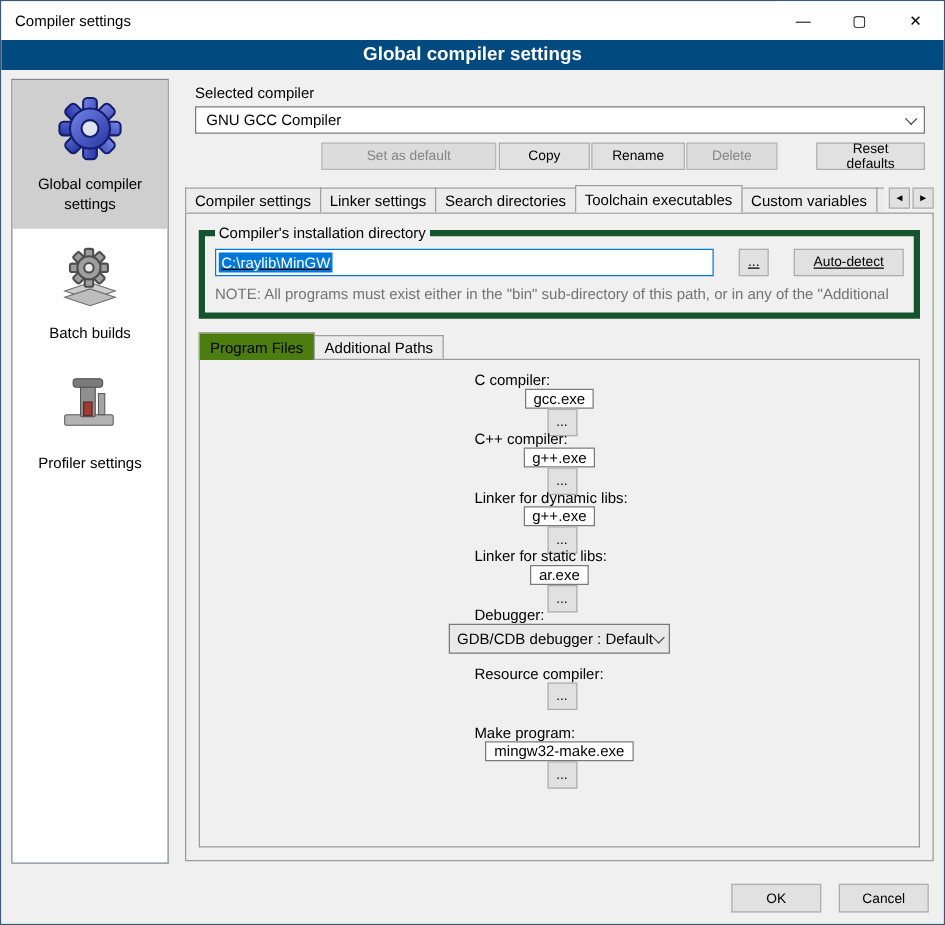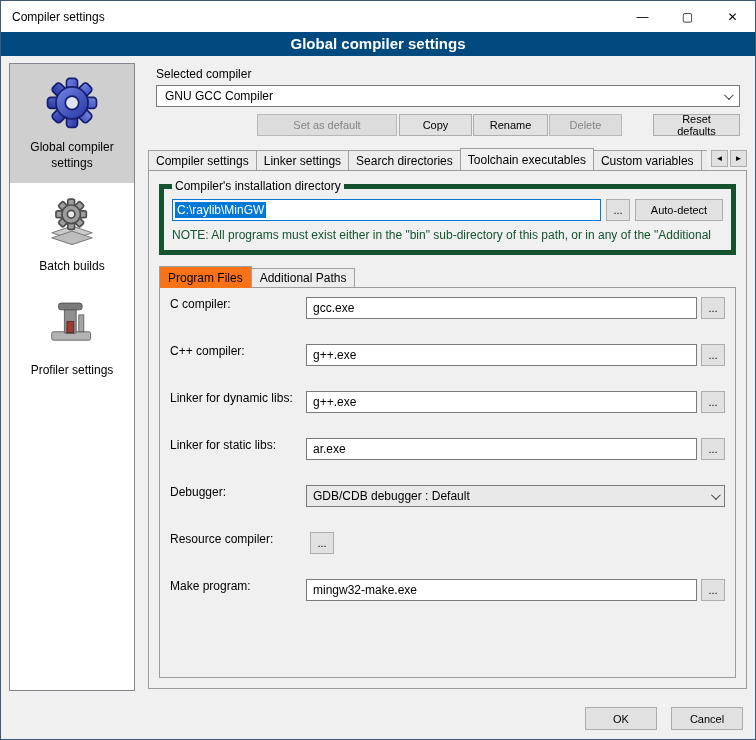--- a/index.html
+++ b/index.html
@@ -56,36 +56,36 @@
   .tab.active { height:23px; background:#f0f0f0; margin-bottom:-1px; position:relative; z-index:2; }
   .tab-arrows { display:flex; gap:2px; margin:0 0 3px 4px; }
   .tab-arrow { width:17px; height:17px; padding:0; font-size:8px; }
 
   
   .panel { flex:1; border:1px solid #9b9b9b; background:#f0f0f0; padding:6px 10px 10px;
            display:flex; flex-direction:column; position:relative; z-index:1; }
 
   fieldset { border:5px solid #14532d; padding:4px 8px 8px; margin-top:2px; }
   legend { padding:0 3px; }
-  .dir-row { display:flex; align-items:center; gap:5px; margin-top:2px; }
+  .dir-row { display:flex; align-items:center; gap:20px; margin-top:2px;text-decoration:underline; }
   .dir-input { flex:1; height:22px; background:#fff; border:1px solid #0078d7; display:flex; align-items:center; padding:0 2px; cursor:text; }
   .dir-input .sel { background:#0078d7; color:#fff; padding:1px 2px; }
   .b-browse { width:24px; flex:0 0 auto; }
   .b-autodetect { width:88px; flex:0 0 auto; }
-  .note { color:#14532d; margin-top:7px; white-space:nowrap; overflow:hidden; }
+  .note { color:#737373; margin-top:7px; white-space:nowrap; overflow:hidden; }
 
   
   .subtabstrip { display:flex; align-items:flex-end; height:22px; margin-top:10px; }
   .subtab { height:19px; padding:0 8px; display:flex; align-items:center; background:#ececec;
             border:1px solid #a0a0a0; border-bottom:none; white-space:nowrap; }
   .subtab + .subtab { margin-left:-1px; }
-  .subtab.active { height:22px; background:#f97316; margin-bottom:-1px; position:relative; z-index:2; }
+  .subtab.active { height:22px; background:#4d7c0f; margin-bottom:-1px; position:relative; z-index:2; }
   .inner-panel { flex:1; border:1px solid #9b9b9b; background:#f0f0f0; padding:9px 10px; position:relative; z-index:1; }
 
-  .frow { display:flex; height:38px; margin-bottom:9px; }
+  .frow { display:flex; align-items:center; height:38px; margin-bottom:9px;flex-direction:column; }
   .flabel { width:136px; flex:0 0 auto; }
   .finput { flex:1; height:22px; background:#fff; border:1px solid #7a7a7a; display:flex; align-items:center; padding:0 6px; cursor:text; }
   .frow .b-browse { margin-left:4px; }
   .fcombo { flex:1; height:22px; background:#e9e9e9; border:1px solid #7a7a7a; display:flex; align-items:center; padding:0 6px; }
 
   
   .footer { position:absolute; right:12px; bottom:9px; display:flex; gap:14px; }
   .footer .btn { width:72px; height:23px; }
 </style>
 </head>

